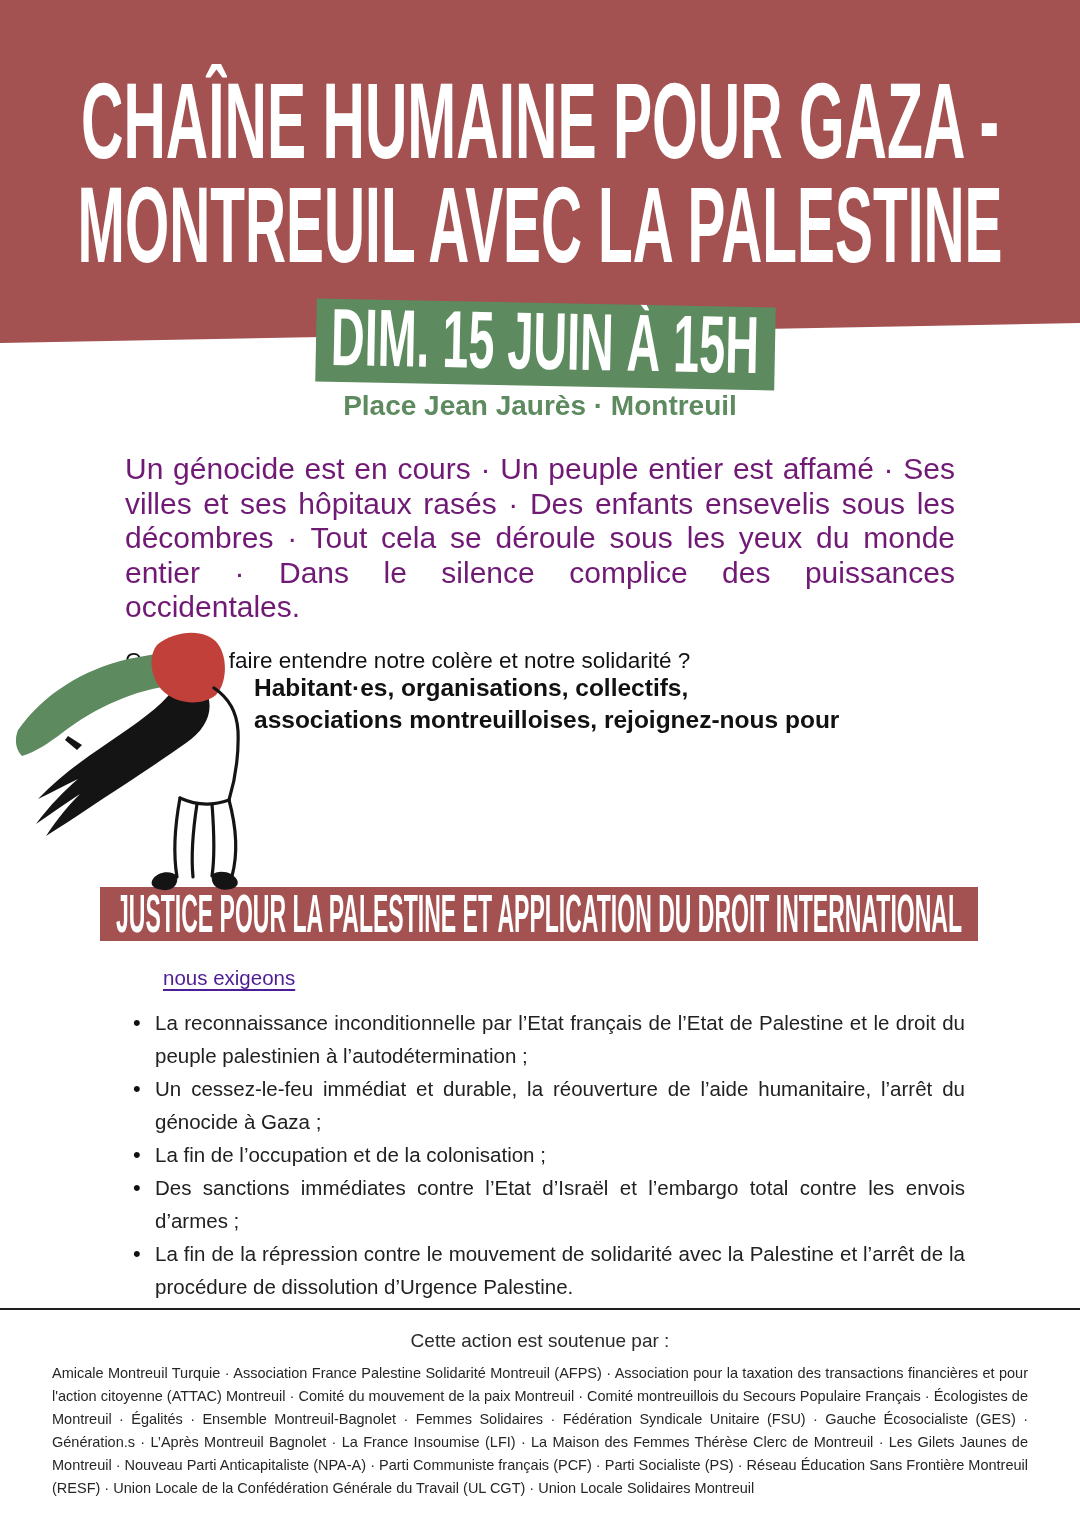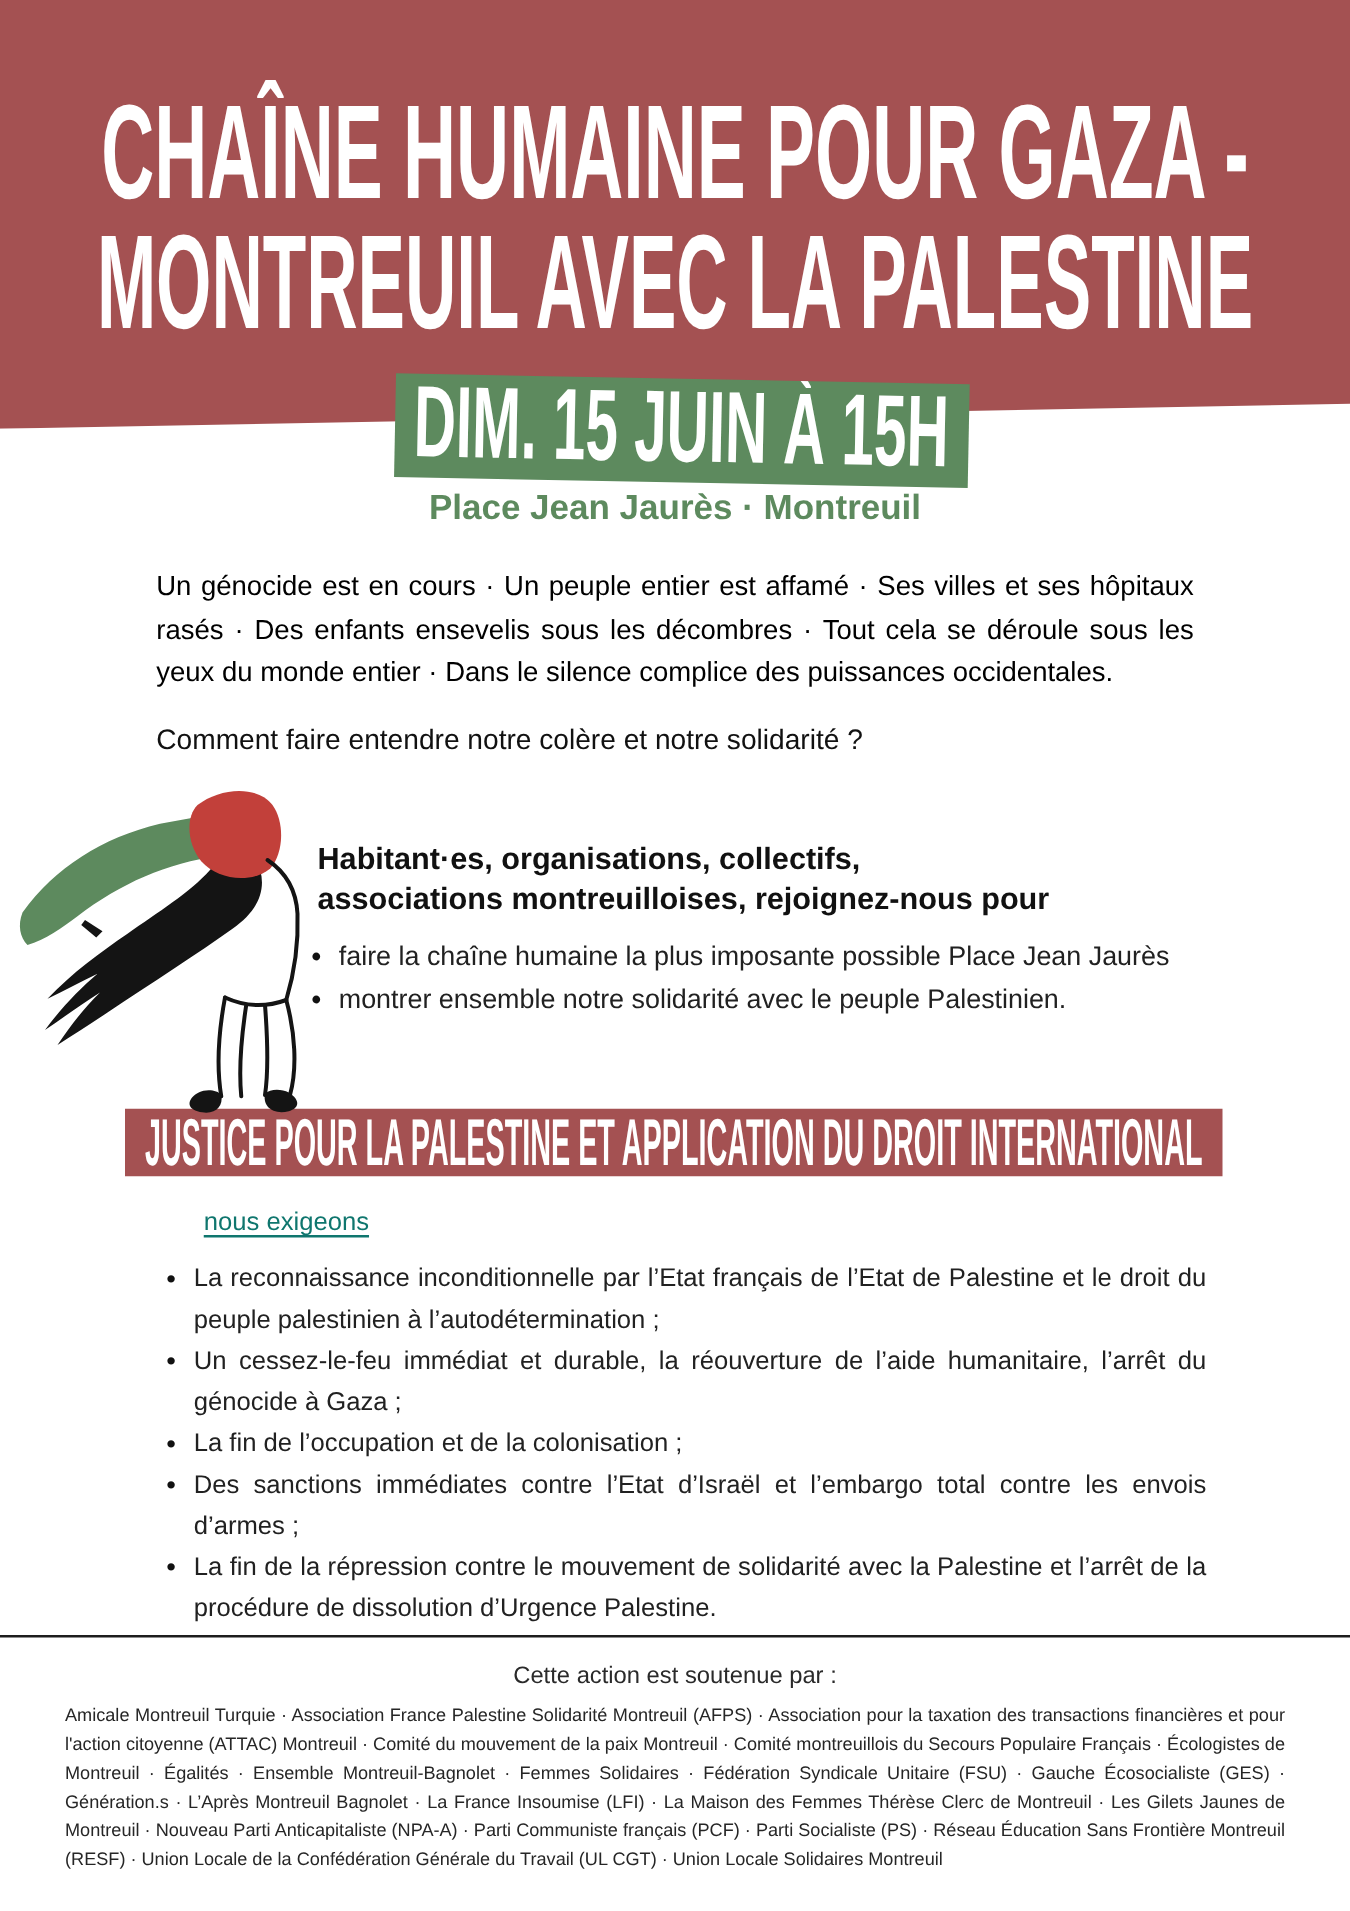--- a/index.html
+++ b/index.html
@@ -45,22 +45,22 @@
   .location{
     position:absolute;top:390px;left:0;width:1080px;
     text-align:center;
     font-size:28px;font-weight:700;
     color:var(--brand_green);
     z-index:2;
   }
   
   .intro-block{position:absolute;top:452px;left:125px;width:830px;z-index:2;}
   .intro-text{
-    font-size:22px;line-height:34.5px;
-    text-align:justify;color:#000000;
+    font-size:30px;line-height:34.5px;
+    text-align:justify;color:#701a75;
   }
   .intro-question{
     margin-top:19px;
     font-size:22.5px;line-height:34.5px;font-weight:400;color:#111;
   }
   
   .illustration{position:absolute;top:628px;left:8px;z-index:3;}
   
   .call-block{position:absolute;top:672px;left:254px;width:700px;z-index:2;}
   .call-line{font-size:24.5px;line-height:32px;font-weight:700;color:#111;}
@@ -78,21 +78,21 @@
     position:absolute;top:887px;left:100px;width:878px;height:54px;
     background:var(--brand_red);z-index:2;
   }
   .slogan-banner text{
     font-family:"Liberation Sans",sans-serif;
     font-weight:700;fill:#ffffff;
   }
   
   .demands-label{
     position:absolute;top:966px;left:163px;
-    font-size:20.5px;color:#0f766e;
+    font-size:20.5px;color:#4c1d95;
     text-decoration:underline;
     text-underline-offset:4px;
     z-index:2;
   }
   .demands-list{position:absolute;top:1006px;left:133px;width:832px;z-index:2;list-style:none;}
   .demands-list li{
     position:relative;padding-left:22px;
     font-size:20.5px;line-height:33px;text-align:justify;color:#212121;
   }
   .demands-list li::before{
@@ -165,24 +165,20 @@
     </g>
 
     <path d="M204,247 C202,257 210,264 223,261 C233,258 231,251 223,246 C217,243 208,243 204,247 Z" fill="#141414"></path>
     <path d="M169,248 C171,258 163,265 150,261 C140,258 143,250 151,246 C157,243 166,244 169,248 Z" fill="#141414"></path>
   </svg>
 
   <div class="call-block">
     <div class="call-line">Habitant·es, organisations, collectifs,</div>
     <div class="call-line">associations montreuilloises, rejoignez-nous pour</div>
   </div>
-  <ul class="call-bullets">
-    <li>faire la chaîne humaine la plus imposante possible Place Jean Jaurès</li>
-    <li>montrer ensemble notre solidarité avec le peuple Palestinien.</li>
-  </ul>
 
   <div class="slogan-banner">
     <svg width="878" height="54" viewBox="0 0 878 54">
       <text x="439" y="45" font-size="53" text-anchor="middle" textLength="846" lengthAdjust="spacingAndGlyphs">JUSTICE POUR LA PALESTINE ET APPLICATION DU DROIT INTERNATIONAL</text>
     </svg>
   </div>
 
   <div class="demands-label">nous exigeons</div>
   <ul class="demands-list">
     <li>La reconnaissance inconditionnelle par l’Etat français de l’Etat de Palestine et le droit du peuple palestinien à l’autodétermination ;</li>

